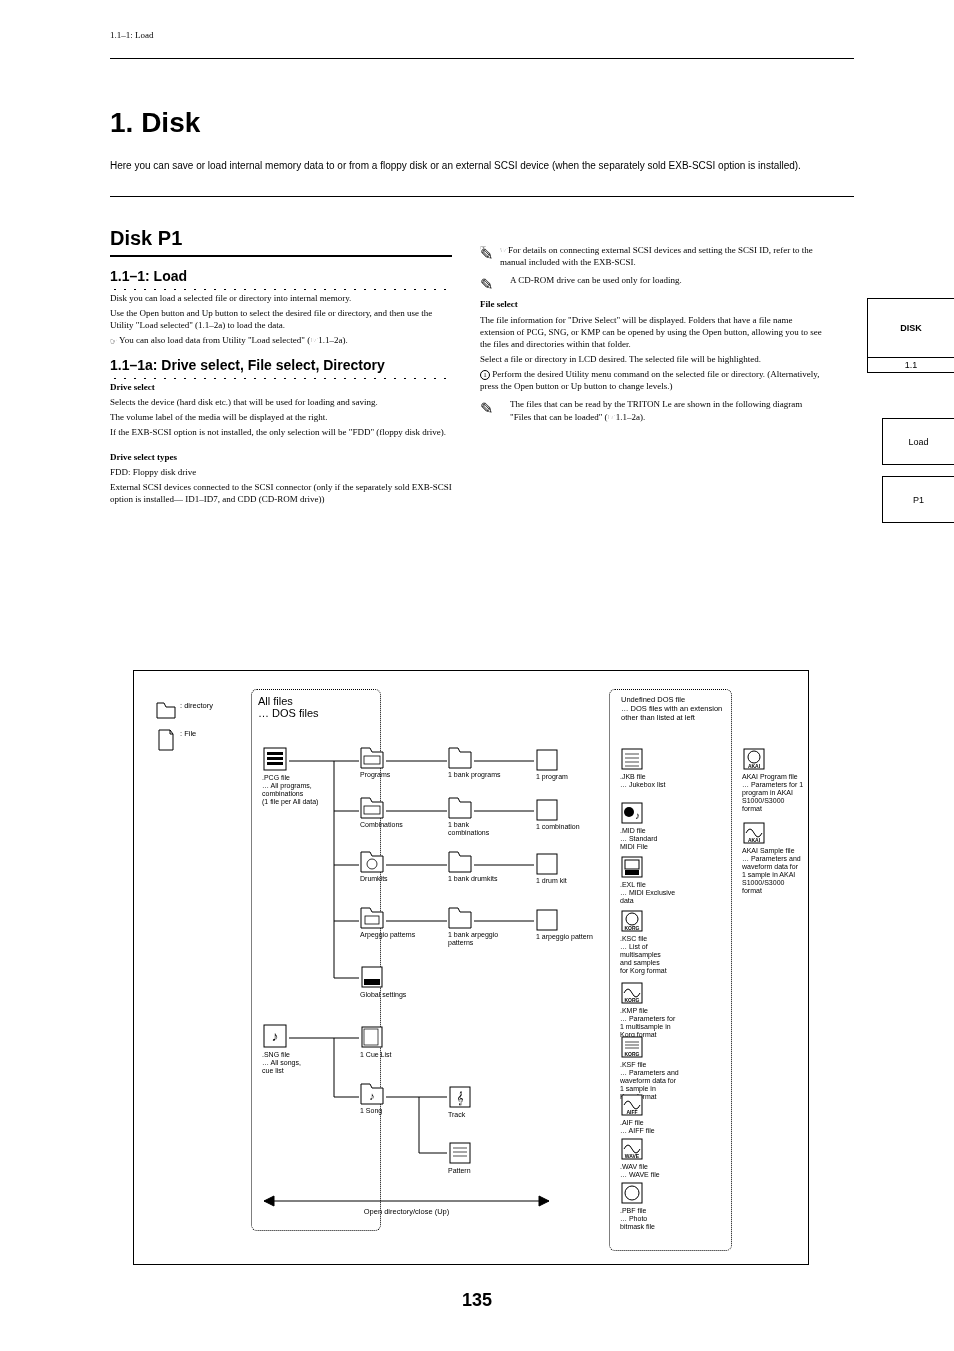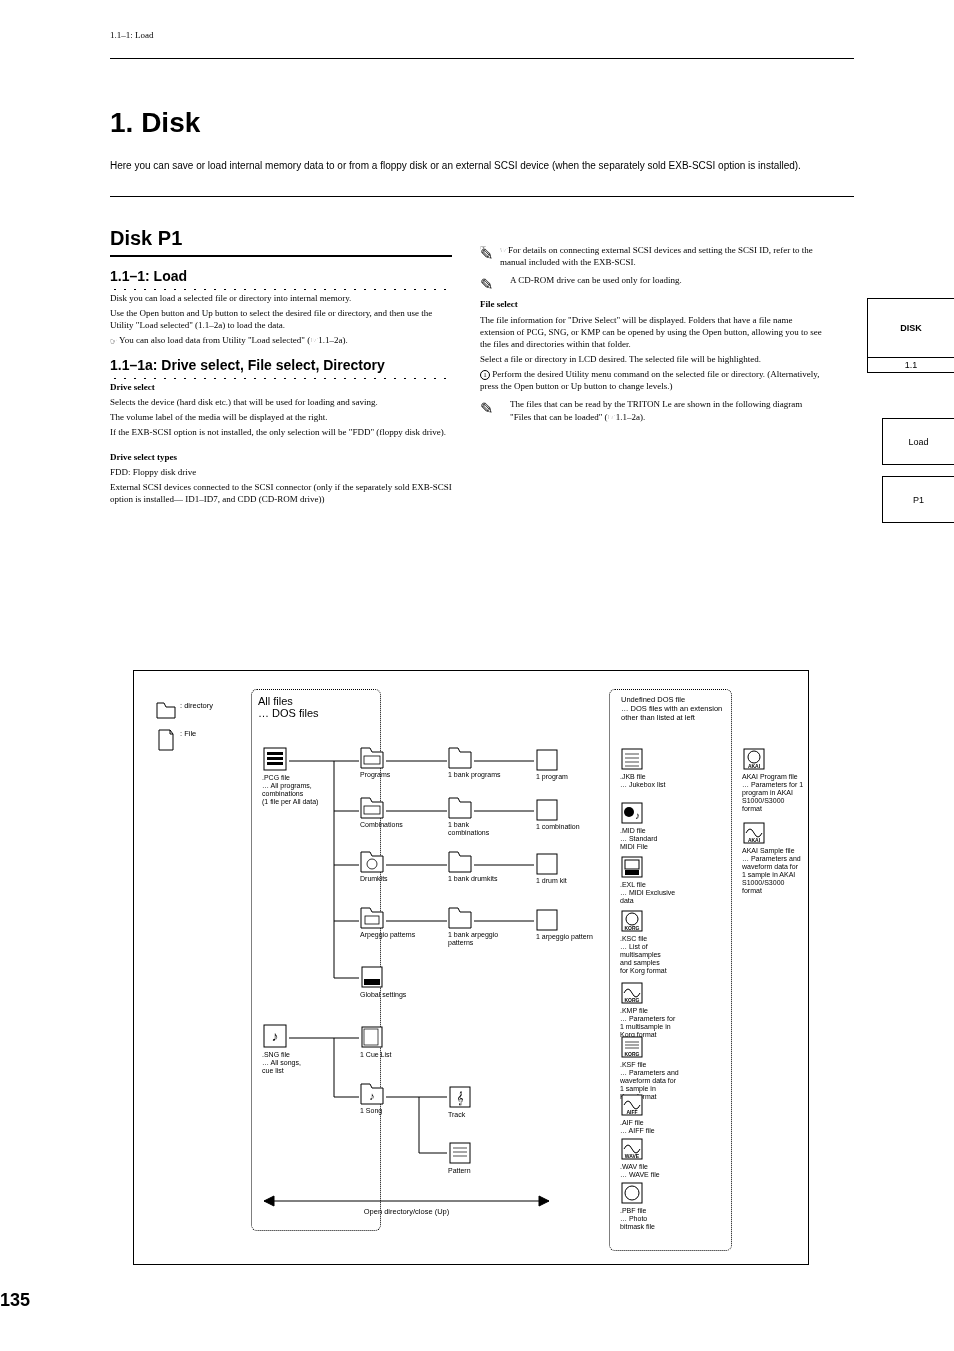--- a/index.html
+++ b/index.html
@@ -38,21 +38,21 @@
   .box1 { left: 117px; top: 18px; width: 130px; height: 542px; }
   .box2 { left: 475px; top: 18px; width: 123px; height: 562px; }
   .box1-label { position: absolute; left: 124px; top: 24px; font-size: 11px; font-family: Helvetica, Arial, sans-serif; }
   .box2-label { position: absolute; left: 487px; top: 24px; font-size: 7.5px; font-family: Helvetica, Arial, sans-serif; }
 
   .node { position: absolute; font-size: 7px; line-height: 1.15; }
   .node svg { display:block; }
   .node .lbl { margin-top: 2px; }
   .arrowlabel { position:absolute; font-size:7.5px; text-align:center; }
 
-  .footer { position: absolute; left: 0; width: 954px; top: 1290px; text-align:left; font-size: 18px; font-family: Helvetica, Arial, sans-serif; font-weight: bold; }
+  .footer { position: absolute; left: 0; width: 954px; top: 1290px; text-align:center; font-size: 18px; font-family: Helvetica, Arial, sans-serif; font-weight: bold; }
 </style>
 </head>
 <body>
 
 <div class="page-num-top">1.1–1: Load</div>
 <div class="hr-top"></div>
 
 <div class="page-title">1. Disk</div>
 <div class="page-subtitle">Here you can save or load internal memory data to or from a floppy disk or an external SCSI device (when the separately sold EXB-SCSI option is installed).</div>
 <div class="hr-title"></div>

